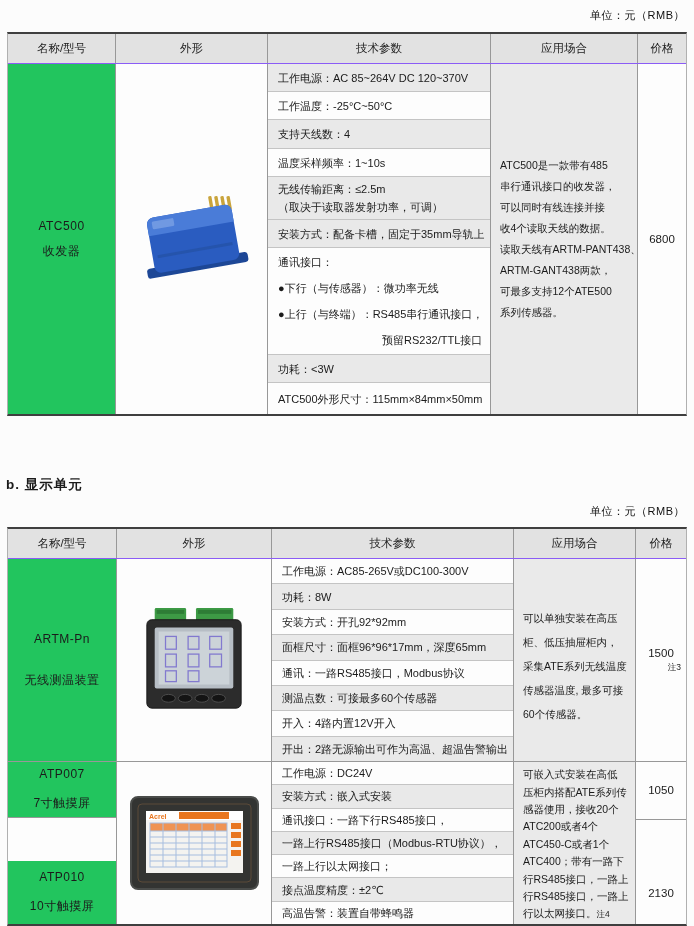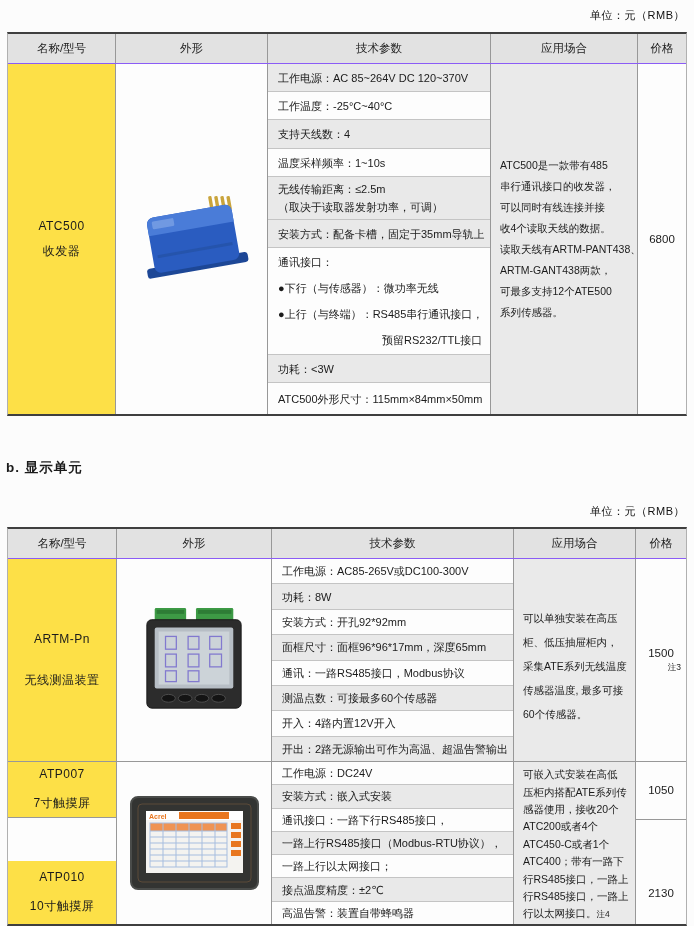--- a/index.html
+++ b/index.html
@@ -7,42 +7,42 @@
   body {
     font-family: "Liberation Sans", "DejaVu Sans", sans-serif;
     background: #ffffff; color: #1b1b1b;
   }
   .page { position: relative; width: 694px; height: 926px; background: #fcfcfc; overflow: hidden; }
 
   .unit-label { position: absolute; right: 9px; font-size: 11px; color: #111; letter-spacing: .5px; }
   .unit-1 { top: 8px; }
   .unit-2 { top: 504px; }
 
-  .section-heading { position: absolute; top: 459px; left: 6px; font-size: 13.5px; font-weight: bold; letter-spacing: 1px; }
+  .section-heading { position: absolute; top: 476px; left: 6px; font-size: 13.5px; font-weight: bold; letter-spacing: 1px; }
 
   .tbl { position: absolute; left: 7px; width: 680px; background: #fdfdfd;
          border-top: 2px solid #3f3f3f; border-bottom: 2px solid #3f3f3f;
          border-left: 1px solid #b0b0b0; border-right: 1px solid #b0b0b0; }
   .tbl-1 { top: 32px; }
   .tbl-2 { top: 527px; }
 
   .thead { display: flex; height: 30px; background: #e2e2e2; border-bottom: 1px solid #8b5cf6; }
   .th { display: flex; align-items: center; justify-content: center; font-size: 11.5px; color: #222;
         border-right: 1px solid #989898; }
   .th:last-child { border-right: none; }
 
   .trow { display: flex; }
   .col { border-right: 1px solid #989898; overflow: hidden; }
   .col:last-child { border-right: none; }
 
   
   .t1-c1 { width: 108px; } .t1-c2 { width: 152px; } .t1-c3 { width: 223px; } .t1-c4 { width: 147px; } .t1-c5 { flex: 1; }
   .t2-c1 { width: 109px; } .t2-c2 { width: 155px; } .t2-c3 { width: 242px; } .t2-c4 { width: 122px; } .t2-c5 { flex: 1; }
 
-  .name-cell { background: #fde047; display: flex; flex-direction: column; align-items: center;
+  .name-cell { background: #22c55e; display: flex; flex-direction: column; align-items: center;
                justify-content: center; font-size: 12px; letter-spacing: .5px; }
   .shape-cell { background: #fdfdfd; display: flex; align-items: center; justify-content: center; }
   .app-cell  { background: #eaeaea; display: flex; align-items: center; padding: 0 9px; font-size: 10.5px; }
   .price-cell { background: #fdfdfd; display: flex; flex-direction: column; align-items: center;
                 justify-content: center; font-size: 11.5px; }
   .app-text { white-space: pre; line-height: 21px; }
   .note { font-size: 8.5px; color: #222; }
 
   .spec-rows { display: flex; flex-direction: column; }
   .spec-row { display: flex; flex-direction: column; justify-content: center;
@@ -111,21 +111,21 @@
             <rect x="34" y="26" width="22" height="8" rx="1.5" fill="#7da3e6" opacity="0.75"></rect>
             <rect x="34" y="60" width="76" height="3" fill="#234f9f" opacity="0.6"></rect>
           </g>
         </svg>
       </div>
       <div class="col t1-c3 spec-rows">
         <div class="spec-row g h28">
             <div class="spec-line">工作电源：AC 85~264V  DC 120~370V</div>
           </div>
         <div class="spec-row w h28">
-            <div class="spec-line">工作温度：-25°C~40°C</div>
+            <div class="spec-line">工作温度：-25°C~50°C</div>
           </div>
         <div class="spec-row g h29">
             <div class="spec-line">支持天线数：4</div>
           </div>
         <div class="spec-row w h28">
             <div class="spec-line">温度采样频率：1~10s</div>
           </div>
         <div class="spec-row g h43">
           <div class="spec-line">无线传输距离：≤2.5m</div>
           <div class="spec-line">（取决于读取器发射功率，可调）</div>

